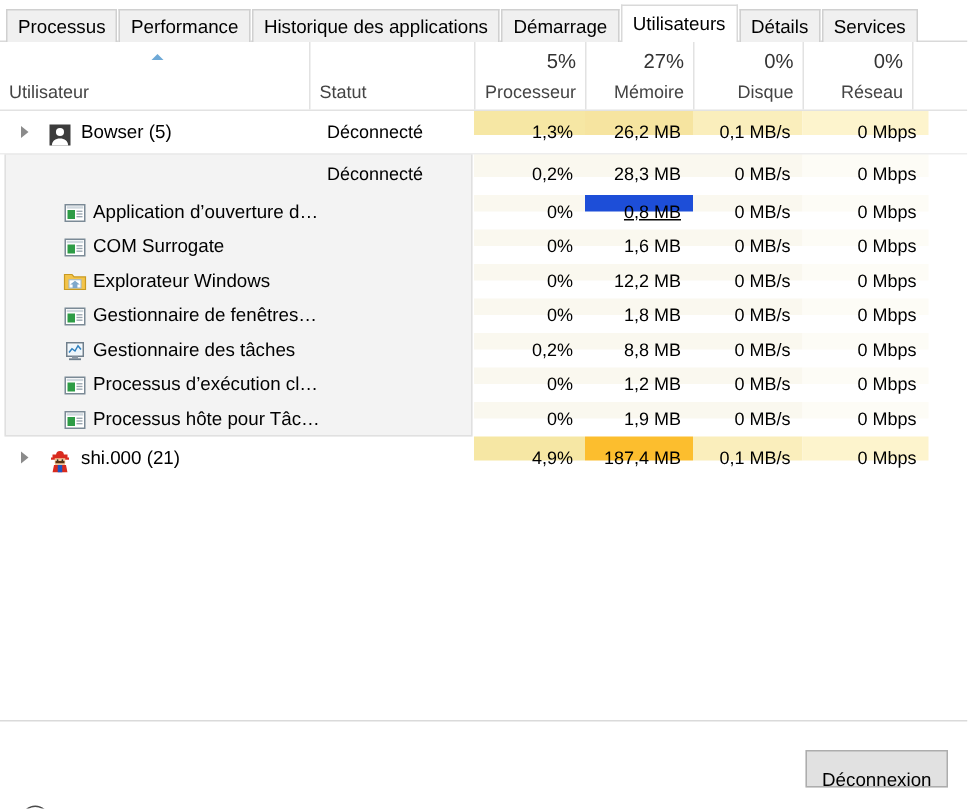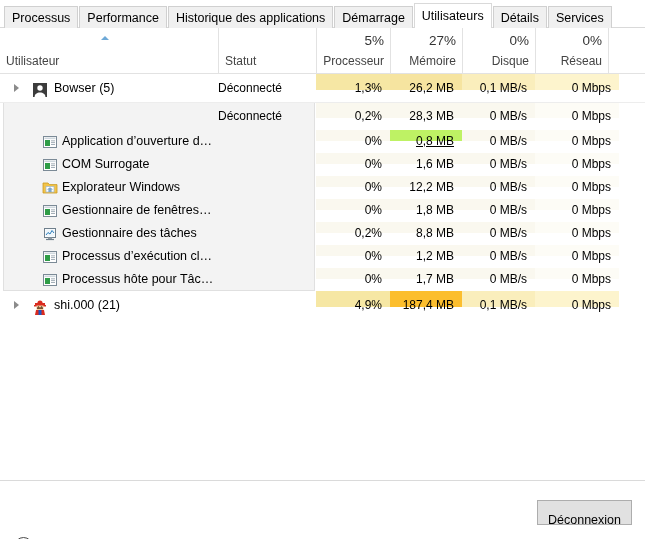--- a/index.html
+++ b/index.html
@@ -274,21 +274,21 @@
 
 <div class="list-area">
 
   <div class="thead">
     <div class="sort-caret"></div>
 
     <div class="th" style="left:0;width:218px;">
       <span class="sub">Utilisateur</span>
     </div>
 
-    <div class="th sep" style="left:218px;width:98px;">
+    <div class="th sep" style="left:206px;width:98px;">
       <span class="sub">Statut</span>
     </div>
 
     <div class="th sep num" style="left:316px;width:74px;">
       <span class="pct">5%</span>
       <span class="sub">Processeur</span>
     </div>
 
     <div class="th sep num" style="left:390px;width:72px;">
       <span class="pct">27%</span>
@@ -339,21 +339,21 @@
               <rect x="1.5" y="2.5" width="13" height="11" fill="#ffffff" stroke="#7b8a96" stroke-width="1"></rect>
               <rect x="2.5" y="3.5" width="11" height="1.6" fill="#cfd8de"></rect>
               <rect x="3" y="6" width="5" height="6" fill="#2e9c46"></rect>
               <rect x="9" y="6.4" width="4" height="0.9" fill="#9aa6b0"></rect>
               <rect x="9" y="8.2" width="4" height="0.9" fill="#9aa6b0"></rect>
               <rect x="9" y="10" width="4" height="0.9" fill="#9aa6b0"></rect>
             </svg></span>
           <span class="label">Application d’ouverture de...</span>
         </div>
         <div class="cell-num c-cpu" style="background: rgb(250, 248, 239);">0%</div>
-        <div class="cell-num c-mem" style="background: #bef264; text-decoration: underline;">0,8 MB</div>
+        <div class="cell-num c-mem" style="background: #1d4ed8; text-decoration: underline;">0,8 MB</div>
         <div class="cell-num c-dsk" style="background: rgb(250, 248, 239);">0 MB/s</div>
         <div class="cell-num c-net" style="background: rgb(253, 252, 246);">0 Mbps</div>
       </div>
       <div class="row child" style="height: 23px; line-height: 23px;">
         <div class="cell-name">
           <span class="icon-wrap"><svg width="16" height="16" viewBox="0 0 16 16">
               <rect x="1.5" y="2.5" width="13" height="11" fill="#ffffff" stroke="#7b8a96" stroke-width="1"></rect>
               <rect x="2.5" y="3.5" width="11" height="1.6" fill="#cfd8de"></rect>
               <rect x="3" y="6" width="5" height="6" fill="#2e9c46"></rect>
               <rect x="9" y="6.4" width="4" height="0.9" fill="#9aa6b0"></rect>
@@ -437,21 +437,21 @@
               <rect x="1.5" y="2.5" width="13" height="11" fill="#ffffff" stroke="#7b8a96" stroke-width="1"></rect>
               <rect x="2.5" y="3.5" width="11" height="1.6" fill="#cfd8de"></rect>
               <rect x="3" y="6" width="5" height="6" fill="#2e9c46"></rect>
               <rect x="9" y="6.4" width="4" height="0.9" fill="#9aa6b0"></rect>
               <rect x="9" y="8.2" width="4" height="0.9" fill="#9aa6b0"></rect>
               <rect x="9" y="10" width="4" height="0.9" fill="#9aa6b0"></rect>
             </svg></span>
           <span class="label">Processus hôte pour Tâche...</span>
         </div>
         <div class="cell-num c-cpu" style="background: rgb(250, 248, 239);">0%</div>
-        <div class="cell-num c-mem" style="background: rgb(250, 248, 239);">1,7 MB</div>
+        <div class="cell-num c-mem" style="background: rgb(250, 248, 239);">1,9 MB</div>
         <div class="cell-num c-dsk" style="background: rgb(250, 248, 239);">0 MB/s</div>
         <div class="cell-num c-net" style="background: rgb(253, 252, 246);">0 Mbps</div>
       </div>
       <div class="row" style="height: 28px; line-height: 28px;">
         <div class="cell-name">
           <span class="twisty collapsed"></span>
           <span class="icon-wrap"><svg width="16" height="16" viewBox="0 0 16 16">
               <path d="M3 4h10v3H3z" fill="#d92b1f"></path>
               <path d="M2 6h12v1.5H2z" fill="#d92b1f"></path>
               <circle cx="8" cy="4.2" r="2.6" fill="#d92b1f"></circle>

